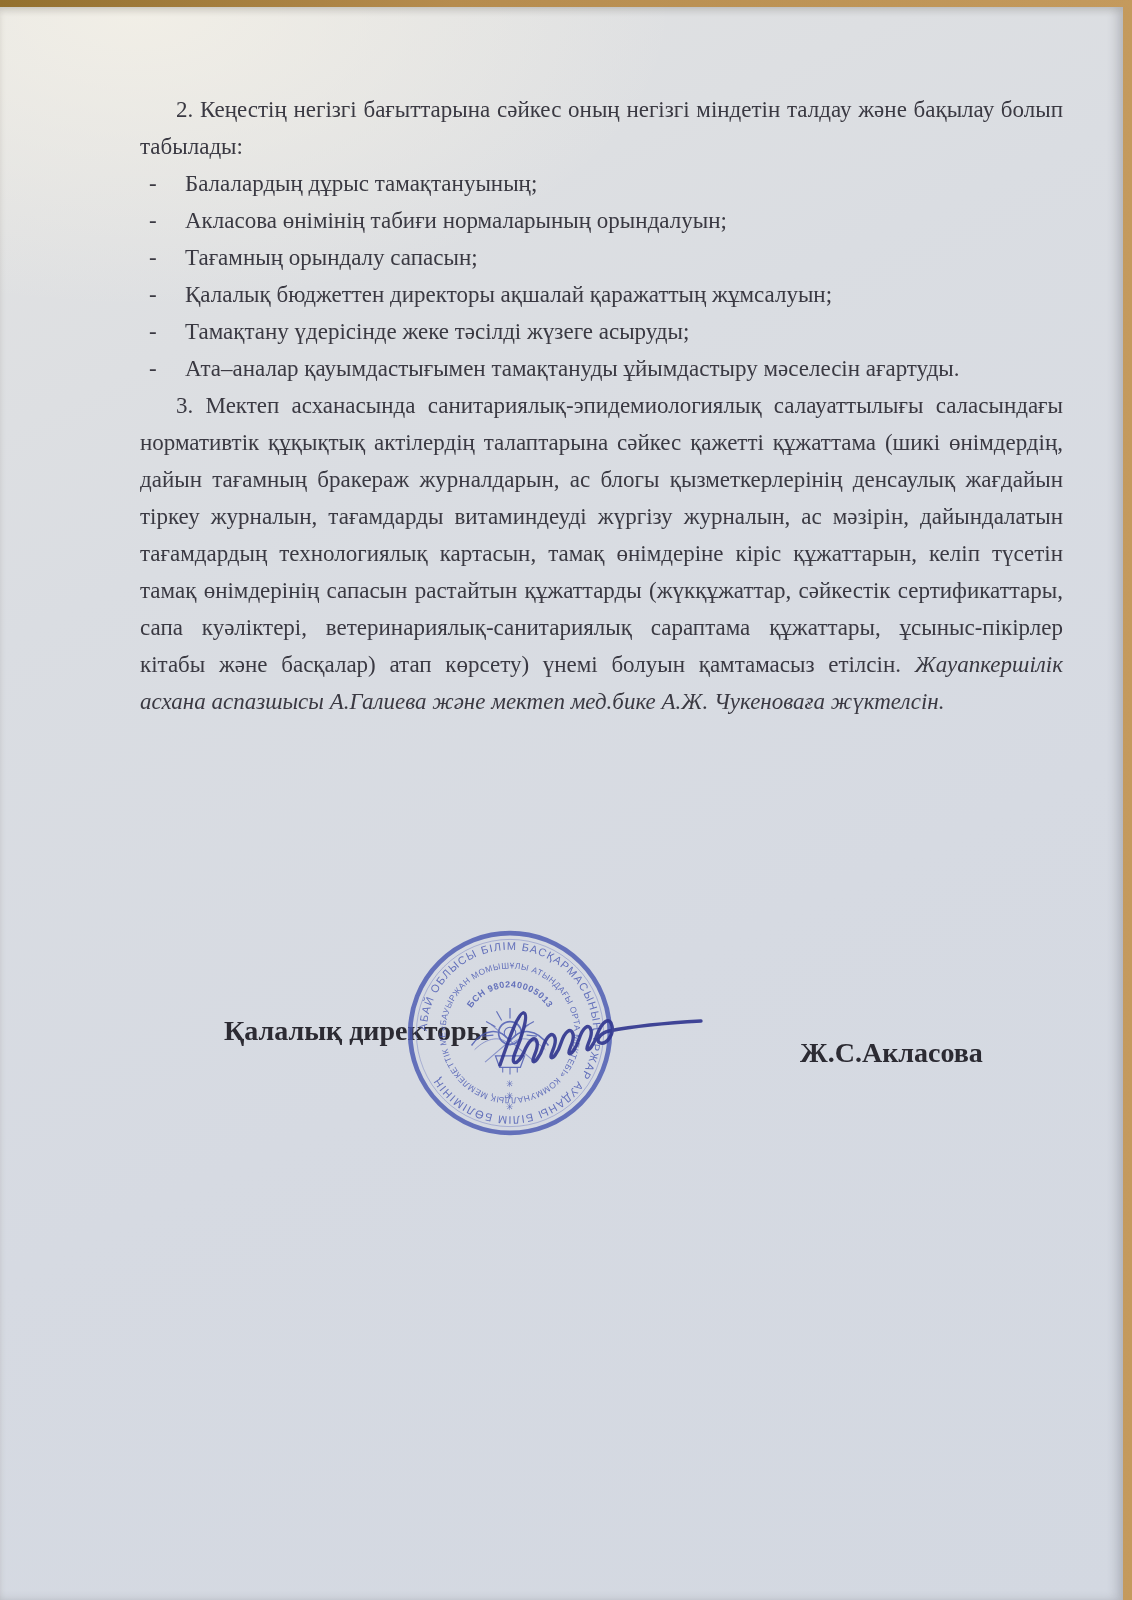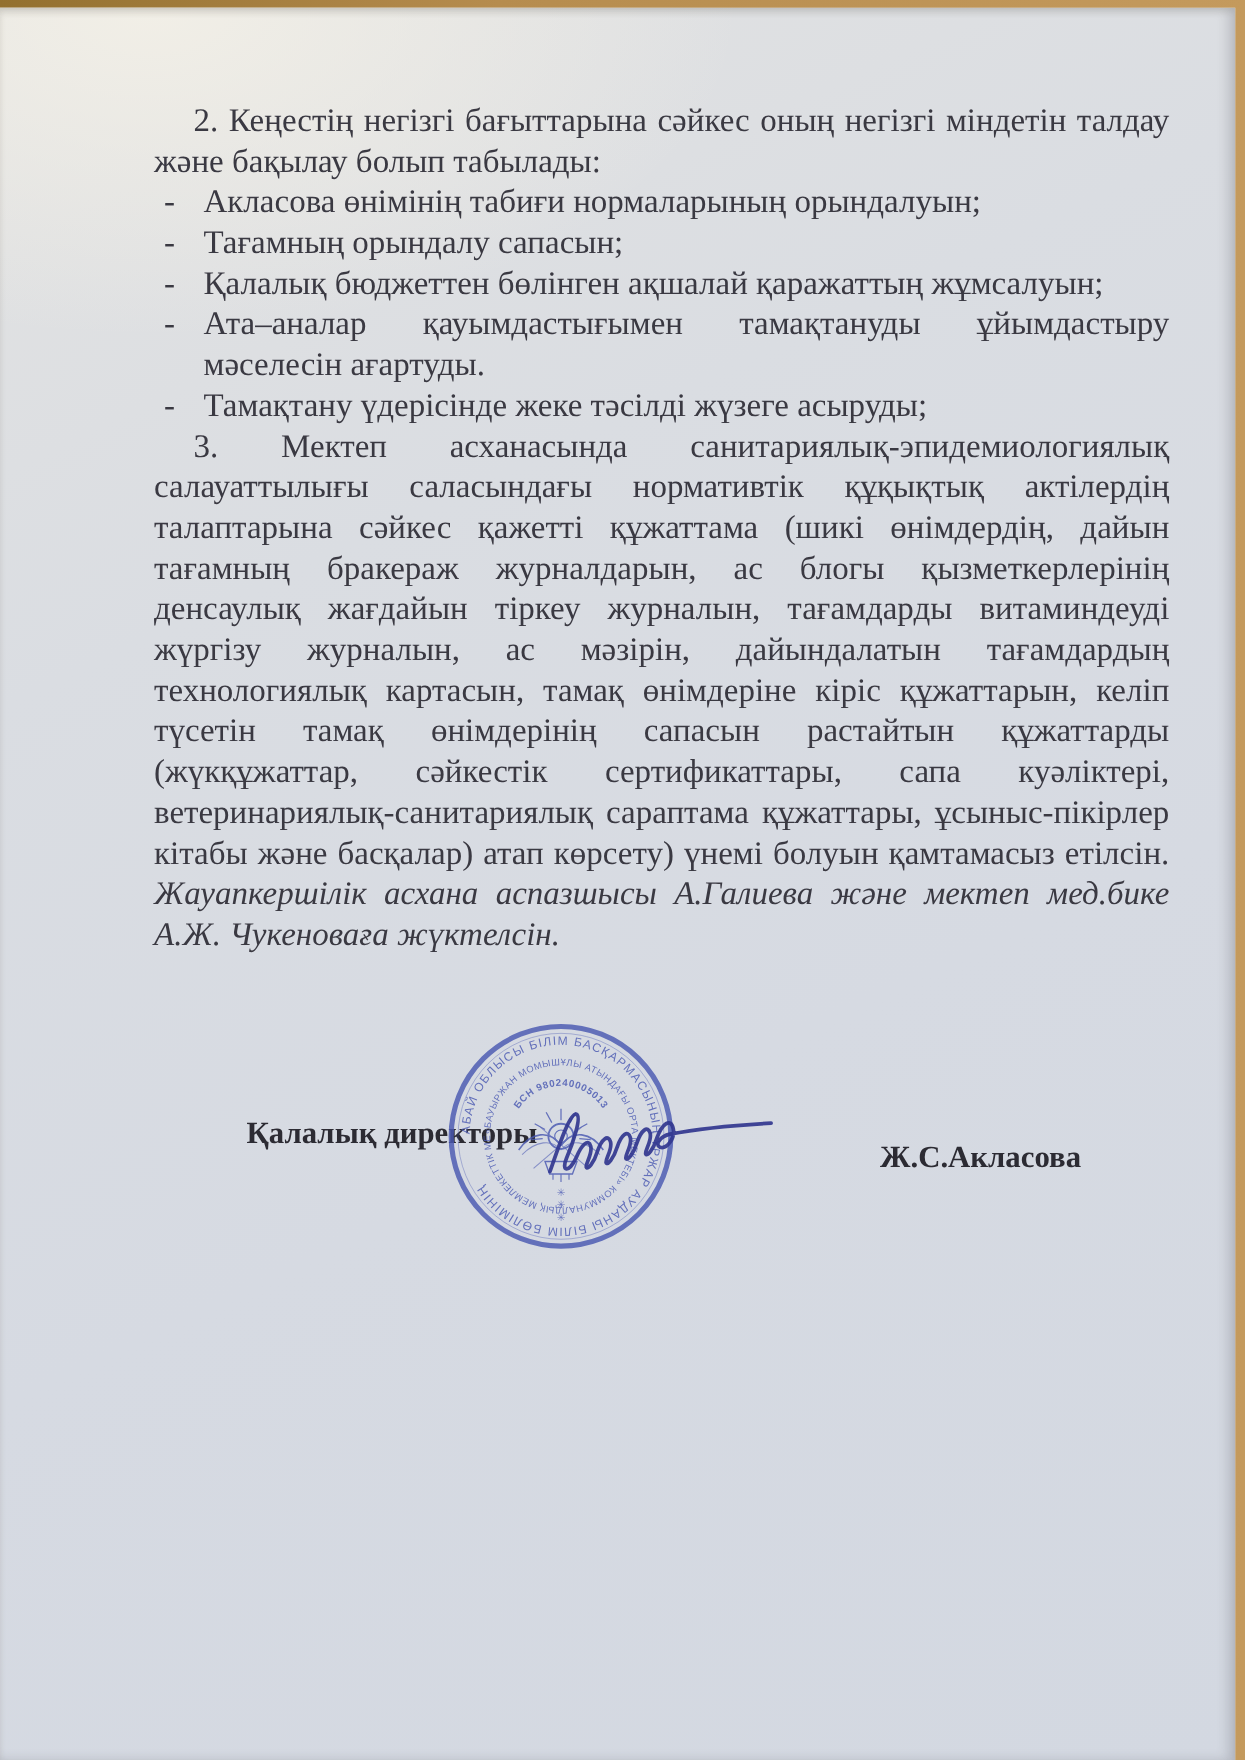--- a/index.html
+++ b/index.html
@@ -13,21 +13,21 @@
     position: absolute; top: 7px; left: 0; right: 9px; bottom: 0;
     background:
       radial-gradient(ellipse 900px 500px at 12% 0%, rgba(243,240,231,0.9) 0%, rgba(243,240,231,0) 60%),
       linear-gradient(155deg, #e3e3e2 0%, #dadde2 30%, #d6dae2 60%, #d3d8e1 100%);
     box-shadow: inset -7px 0 10px rgba(60,60,70,0.18), inset 0 4px 6px rgba(80,70,50,0.12);
   }
   .content {
     position: relative;
     padding: 84px 60px 0 140px;
     color: #3a3942;
-    font-size: 30px;
+    font-size: 23px;
     line-height: 37px;
     text-align: justify;
   }
   .content p { margin: 0; }
   .indent { text-indent: 36px; }
   ul.dash-list { margin: 0; padding: 0 0 0 45px; list-style: none; }
   ul.dash-list li { position: relative; text-align: justify; }
   ul.dash-list li::before {
     content: "-";
     position: absolute; left: -36px; top: 0;
@@ -61,25 +61,26 @@
 </style>
 </head>
 <body>
 
 <div class="paper">
 
   <div class="content">
     <p class="indent">2. Кеңестің негізгі бағыттарына сәйкес оның негізгі міндетін талдау және бақылау болып табылады:</p>
 
     <ul class="dash-list">
+      <li>Балалардың дұрыс тамақтануының;</li>
       <li>Акласова өнімінің табиғи нормаларының орындалуын;</li>
       <li>Тағамның орындалу сапасын;</li>
-      <li>Қалалық бюджеттен бөлінген ақшалай қаражаттың жұмсалуын;</li>
+      <li>Қалалық бюджеттен директоры ақшалай қаражаттың жұмсалуын;</li>
+      <li>Тамақтану үдерісінде жеке тәсілді жүзеге асыруды;</li>
       <li>Ата–аналар қауымдастығымен тамақтануды ұйымдастыру мәселесін ағартуды.</li>
-      <li>Тамақтану үдерісінде жеке тәсілді жүзеге асыруды;</li>
     </ul>
 
     <p class="indent"><span>3. Мектеп асханасында санитариялық-эпидемиологиялық салауаттылығы саласындағы нормативтік құқықтық актілердің талаптарына сәйкес қажетті құжаттама (шикі өнімдердің, дайын тағамның бракераж журналдарын, ас блогы қызметкерлерінің денсаулық жағдайын тіркеу журналын, тағамдарды витаминдеуді жүргізу журналын, ас мәзірін, дайындалатын тағамдардың технологиялық картасын, тамақ өнімдеріне кіріс құжаттарын, келіп түсетін тамақ өнімдерінің сапасын растайтын құжаттарды (жүкқұжаттар, сәйкестік сертификаттары, сапа куәліктері, ветеринариялық-санитариялық сараптама құжаттары, ұсыныс-пікірлер кітабы және басқалар) атап көрсету) үнемі болуын қамтамасыз етілсін. </span><span class="italic">Жауапкершілік асхана аспазшысы А.Галиева және мектеп мед.бике А.Ж. Чукеноваға жүктелсін.</span></p>
 
   </div>
 
   <div class="sig-label">Қалалық директоры</div>
   <div class="sig-name">Ж.С.Акласова</div>
 
   <div class="stamp">

